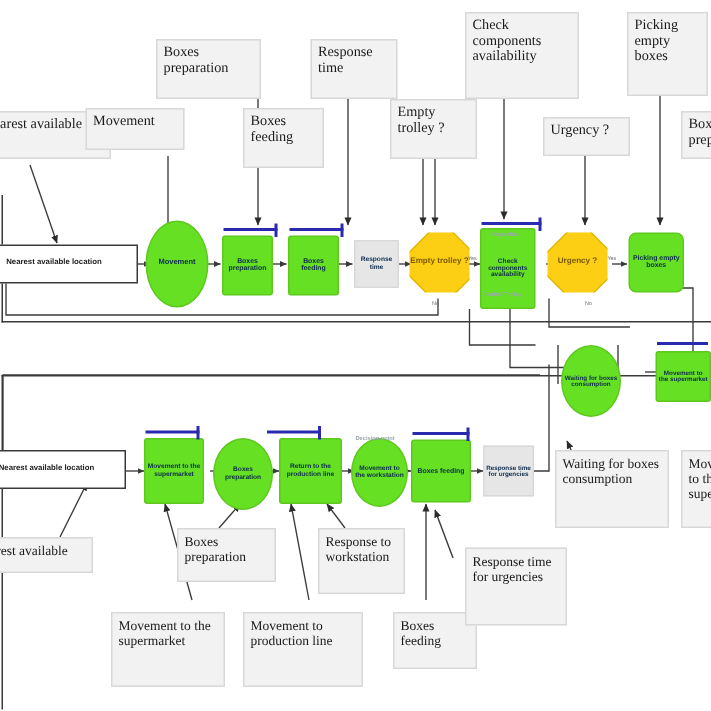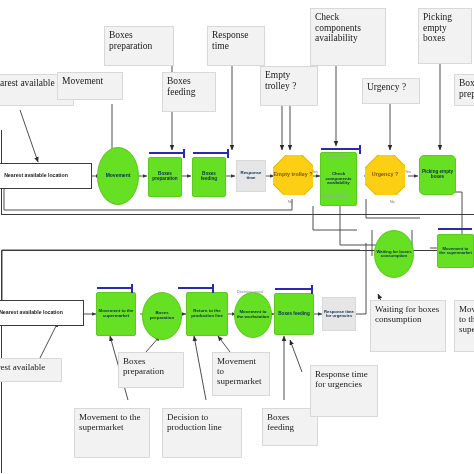--- a/index.html
+++ b/index.html
@@ -282,29 +282,29 @@
 
   <div class="callout" style="left:-22px;top:358px;width:84px;height:24px;font-size:9px;">
     <span>Nearest available</span>
   </div>
 
   <div class="callout" style="left:118px;top:352px;width:66px;height:36px;font-size:9px;">
     <span>Boxes preparation</span>
   </div>
 
   <div class="callout" style="left:212px;top:352px;width:58px;height:44px;font-size:9px;">
-    <span>Movement to supermarket</span>
+    <span>Response to workstation</span>
   </div>
 
   <div class="callout" style="left:74px;top:408px;width:76px;height:50px;font-size:9px;">
     <span>Movement to the supermarket</span>
   </div>
 
   <div class="callout" style="left:162px;top:408px;width:80px;height:50px;font-size:9px;">
-    <span>Decision to production line</span>
+    <span>Movement to production line</span>
   </div>
 
   <div class="callout" style="left:262px;top:408px;width:56px;height:38px;font-size:9px;">
     <span>Boxes feeding</span>
   </div>
 
   <div class="callout" style="left:310px;top:365px;width:68px;height:52px;font-size:9px;">
     <span>Response time for urgencies</span>
   </div>
 

